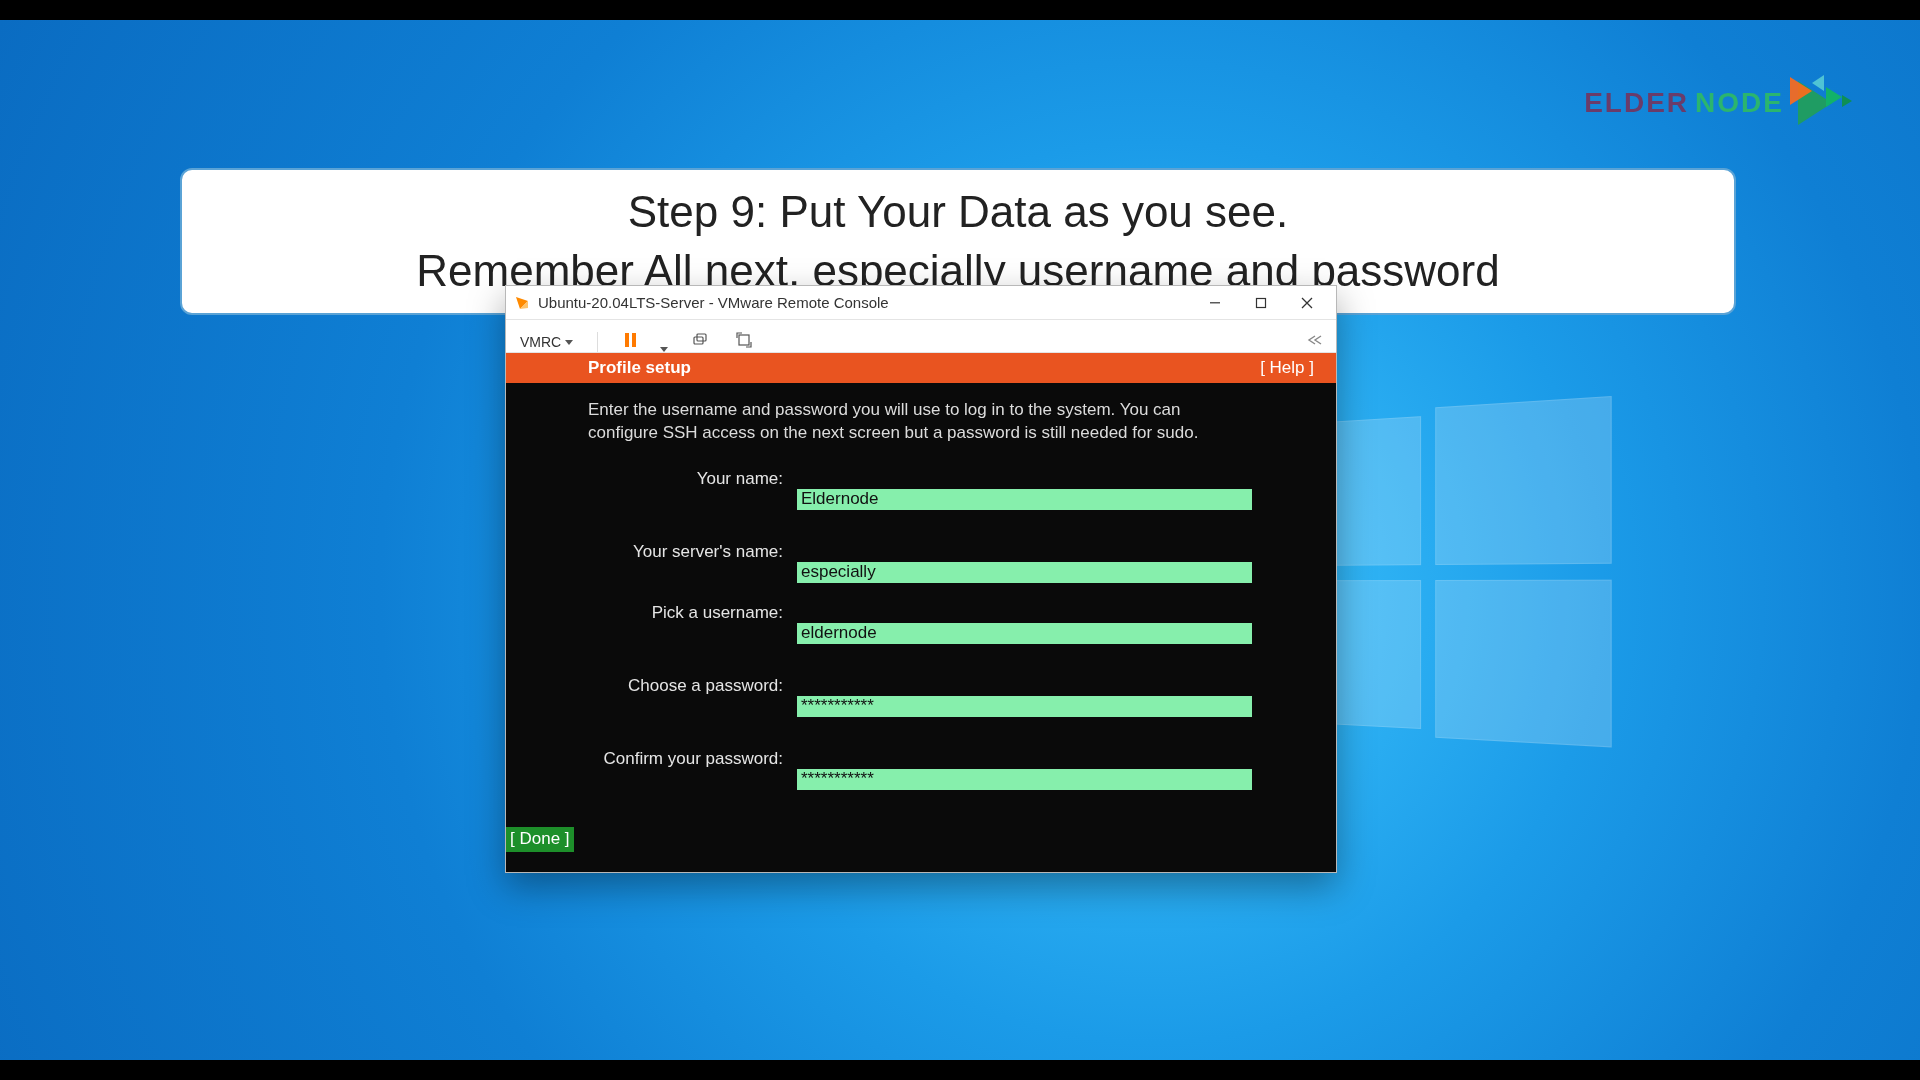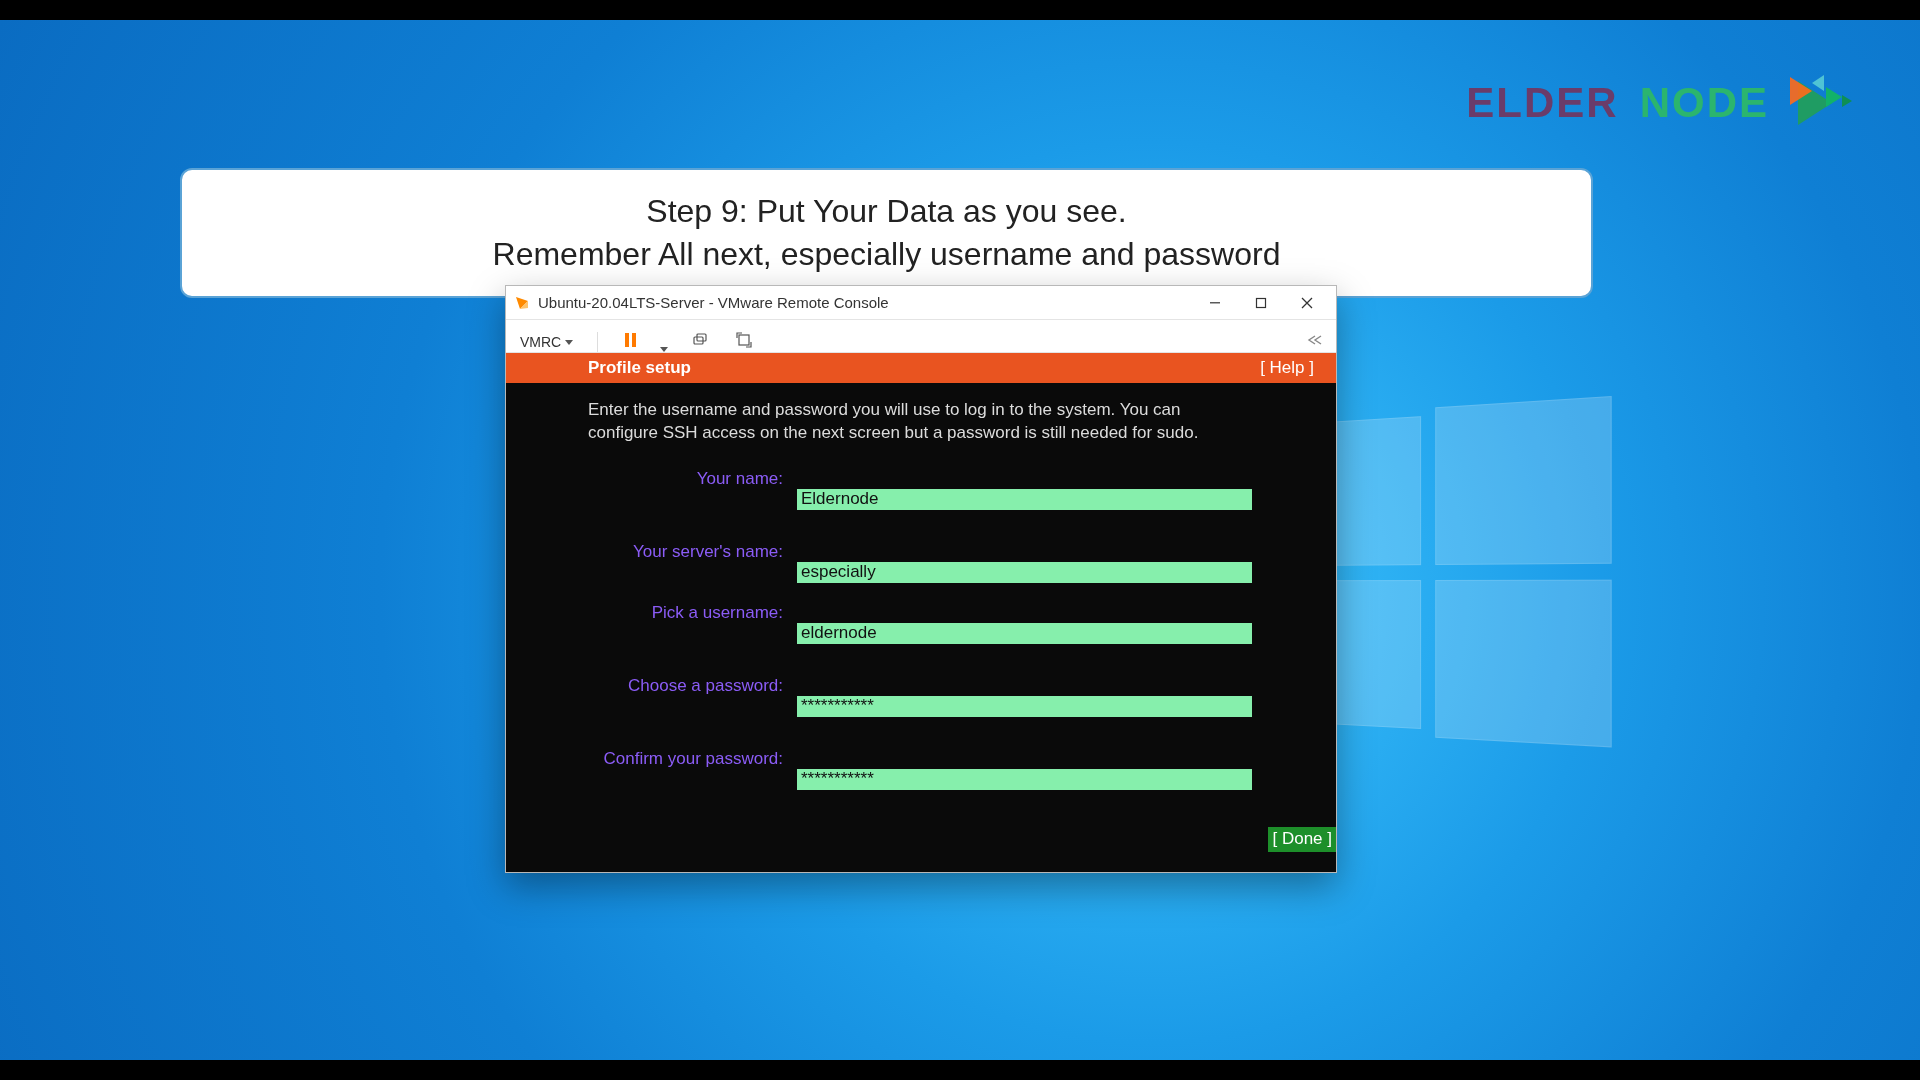--- a/index.html
+++ b/index.html
@@ -19,37 +19,37 @@
   }
   
   .winlogo { position: absolute; right: 310px; top: 395px; width: 340px; height: 340px; transform: perspective(900px) rotateY(-18deg); opacity: .35; }
   .winpane { position: absolute; background: rgba(255,255,255,.55); border: 1px solid rgba(255,255,255,.6); }
   .wp1 { left: 0; top: 0; width: 150px; height: 150px; }
   .wp2 { left: 165px; top: -8px; width: 175px; height: 158px; }
   .wp3 { left: 0; top: 165px; width: 150px; height: 150px; }
   .wp4 { left: 165px; top: 165px; width: 175px; height: 158px; }
 
   
-  .brand { position: absolute; right: 60px; top: 55px; display: flex; align-items: center; gap: 21px; font-weight: 800; letter-spacing: 2px; font-size: 42px; }
+  .brand { position: absolute; right: 60px; top: 55px; display: flex; align-items: center; gap: 6px; font-weight: 800; letter-spacing: 2px; font-size: 28px; }
   .brand .elder { color: #6a3c6a; }
   .brand .node { color: #2bb56e; }
   .brand-ico { width: 70px; height: 56px; position: relative; }
   .tri { position: absolute; width: 0; height: 0; border-style: solid; }
   .t1 { left: 8px; top: 6px; border-width: 22px 0 22px 34px; border-color: transparent transparent transparent #1f9c63; }
   .t2 { left: 0; top: 2px; border-width: 14px 0 14px 22px; border-color: transparent transparent transparent #ff6a1a; opacity: .9; }
   .t3 { left: 36px; top: 12px; border-width: 10px 0 10px 16px; border-color: transparent transparent transparent #12b26a; }
   .t4 { left: 52px; top: 20px; border-width: 6px 0 6px 10px; border-color: transparent transparent transparent #0e8f55; }
   .t5 { left: 22px; top: 0px; border-width: 8px 12px 8px 0; border-color: transparent #5bd0d6 transparent transparent; opacity:.85; }
 
   
   .caption {
-    position: absolute; left: 180px; top: 148px; width: 1413px;
+    position: absolute; left: 180px; top: 148px; width: 1556px;
     background: #fff; border: 2px solid #5aa3d6; border-radius: 12px;
-    padding: 20px 26px; text-align: center; color: #222;
-    font-size: 32px; line-height: 1.35; font-weight: 500;
+    padding: 12px 26px; text-align: center; color: #222;
+    font-size: 44px; line-height: 1.35; font-weight: 500;
   }
 
   
   .win {
     position: absolute; left: 505px; top: 265px; width: 832px; height: 588px;
     background: #fff; box-shadow: 0 14px 34px rgba(0,0,0,.35);
     border: 1px solid #b8b8b8;
   }
   .titlebar { height: 34px; display: flex; align-items: center; padding: 0 6px 0 8px; background: #fff; border-bottom: 1px solid #e4e4e4; }
   .title-ico { width: 16px; height: 16px; margin-right: 8px; display: inline-block; }
@@ -72,28 +72,28 @@
 
   .hdr { background:#e95420; color:#fff; height:30px; display:flex; align-items:center; padding:0 22px 0 82px; }
   .hdr .hleft { flex:1; font-weight:600; }
   .hdr .hright { }
 
   .body { padding: 16px 82px 0 82px; }
   .desc { color:#dcdcdc; max-width: 640px; }
 
   .form { margin-top: 14px; }
   .row { display:flex; align-items:flex-start; margin-top: 18px; }
-  .lbl { width: 195px; text-align:right; color:#8b5cf6; padding-top:1px; }
+  .lbl { width: 195px; text-align:right; color:#e5e5e5; padding-top:1px; }
   .fieldwrap { margin-left: 14px; width: 455px; }
   .field { background:#86efac; color:#111; height:21px; padding:0 4px; width:100%; display:flex; align-items:center; font-family:inherit;margin-top:22px; }
   .hint { color:#dcdcdc; margin-top: 4px; }
   .row.first { margin-top: 22px; }
   .row.gap-lg { margin-top: 30px; }
 
-  .done-wrap { position:absolute; left:0; right:0; bottom: 20px; display:flex; justify-content:flex-end; }
+  .done-wrap { position:absolute; left:0; right:0; bottom: 20px; display:flex; justify-content:flex-start; }
   .done { background:#1d8f2a; color:#fff; padding: 1px 4px; font-family:inherit; }
 
   
   svg { overflow: visible; }
 </style>
 </head>
 <body>
 
 <div class="desktop">
 

